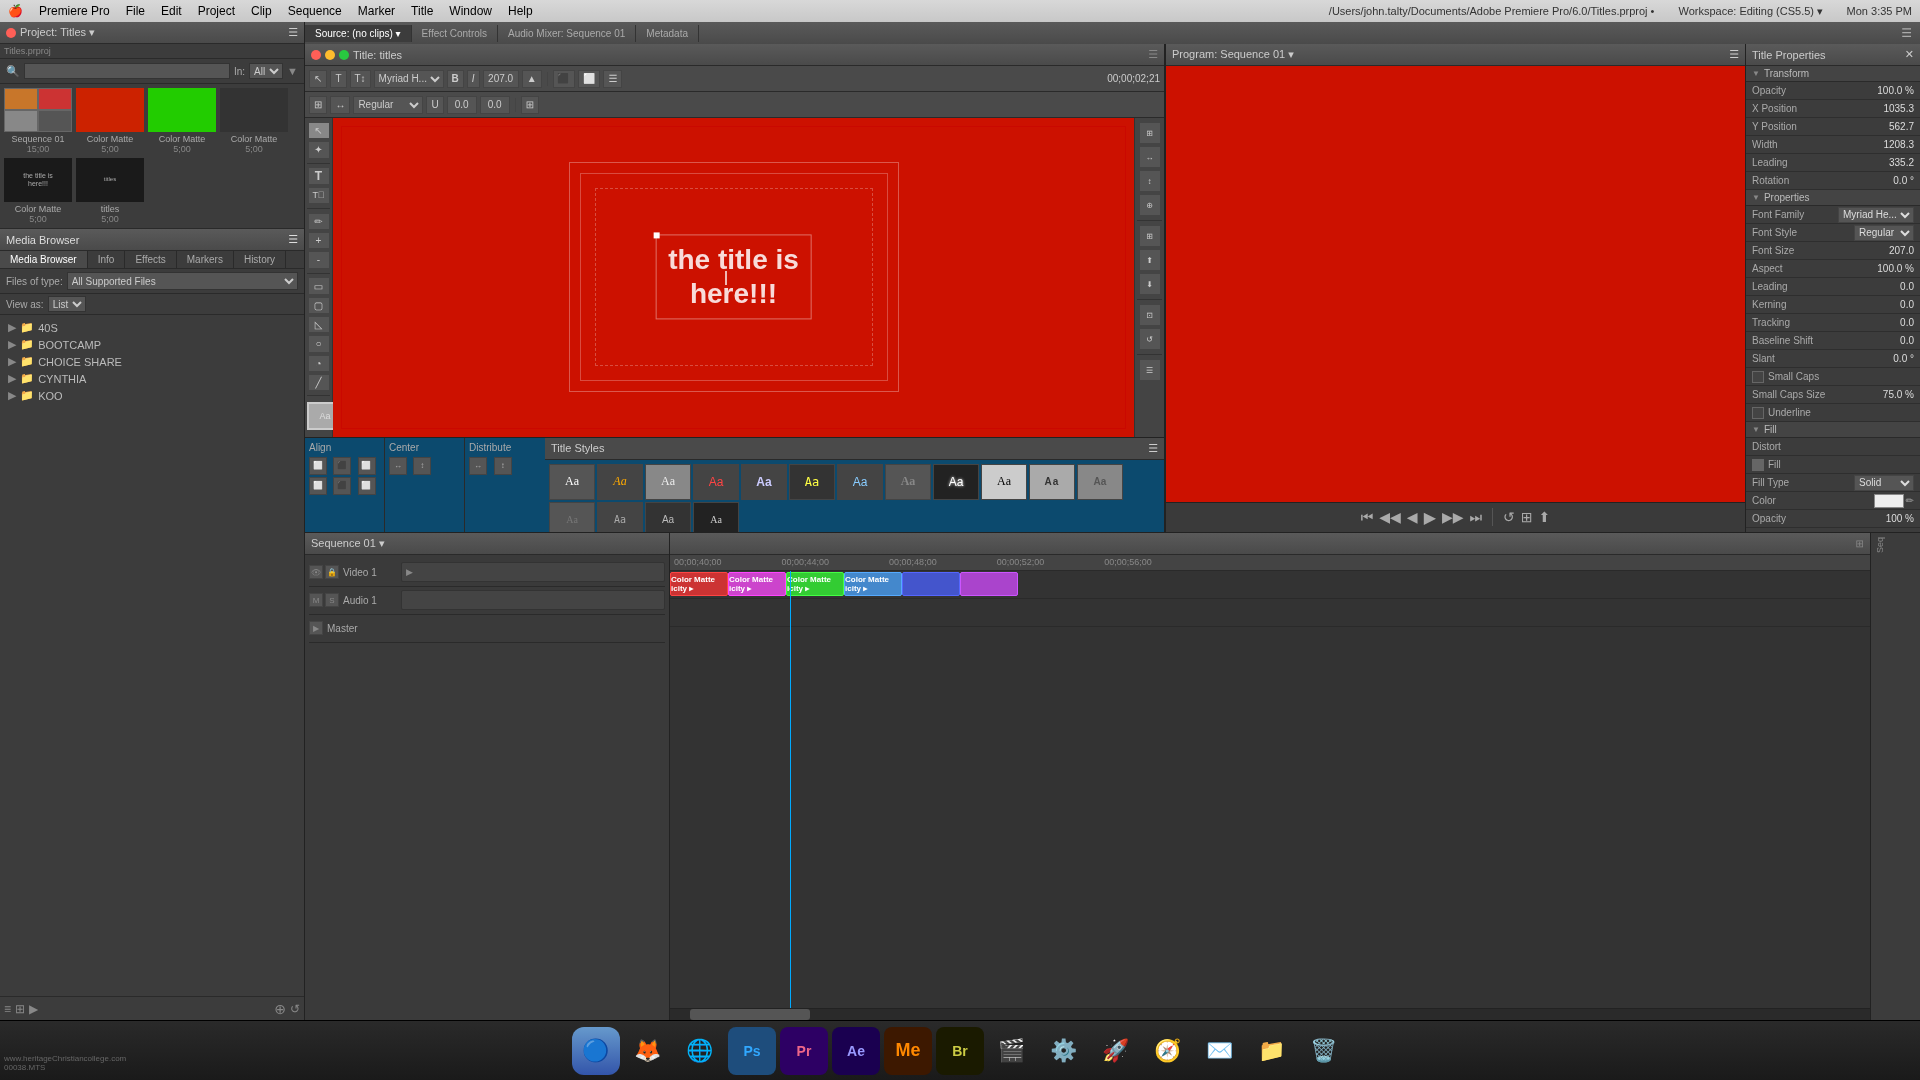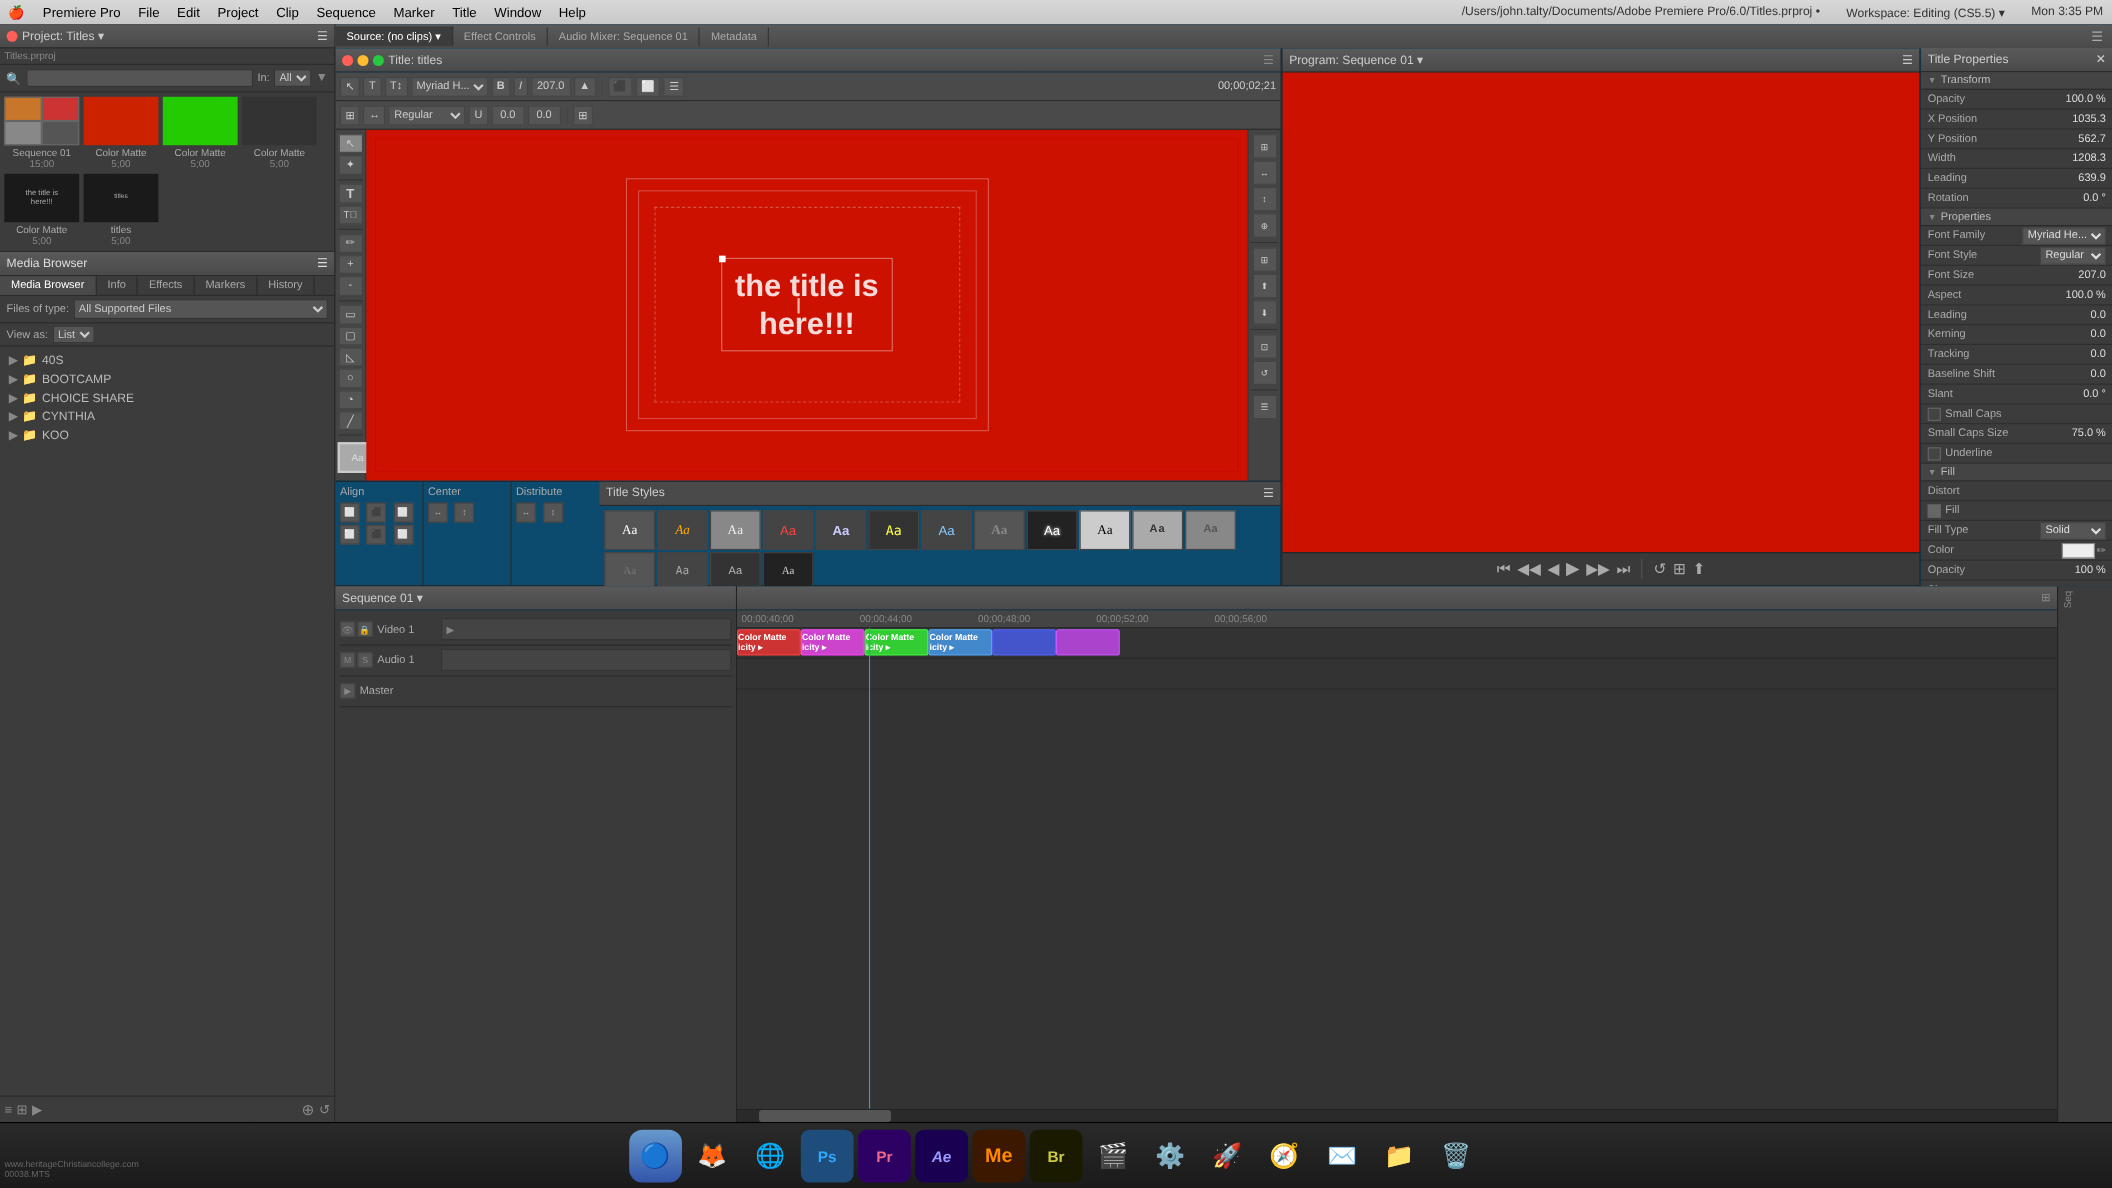--- a/index.html
+++ b/index.html
@@ -1138,21 +1138,21 @@
           <div class="props-row">
             <span class="props-label">Y Position</span>
             <span class="props-value">562.7</span>
           </div>
           <div class="props-row">
             <span class="props-label">Width</span>
             <span class="props-value">1208.3</span>
           </div>
           <div class="props-row">
             <span class="props-label">Leading</span>
-            <span class="props-value">639.9</span>
+            <span class="props-value">335.2</span>
           </div>
           <div class="props-row">
             <span class="props-label">Rotation</span>
             <span class="props-value">0.0 °</span>
           </div>
 
           <div class="props-section-title">
             <span class="triangle">▼</span>
             <span>Properties</span>
           </div>
@@ -1335,21 +1335,21 @@
   </div>
   <div class="dock-item" style="background:transparent;">
     <span style="font-size:22px;">🌐</span>
   </div>
   <div class="dock-item" style="background:#1e4d7c;border-radius:8px;">
     <span style="font-size:14px;font-weight:bold;color:#31a8ff;">Ps</span>
   </div>
   <div class="dock-item" style="background:#2d0064;border-radius:8px;">
     <span style="font-size:14px;font-weight:bold;color:#e68;"> Pr</span>
   </div>
-  <div class="dock-item" style="background:#1a0050;border-radius:8px;font-style:italic;">
+  <div class="dock-item" style="background:#1a0050;border-radius:8px;">
     <span style="font-size:14px;font-weight:bold;color:#9999ff;">Ae</span>
   </div>
   <div class="dock-item" style="background:#3d1800;border-radius:8px;">
     <span style="font-size:18px;font-weight:bold;color:#ff8800;">Me</span>
   </div>
   <div class="dock-item" style="background:#1a1a00;border-radius:8px;">
     <span style="font-size:14px;font-weight:bold;color:#cccc44;">Br</span>
   </div>
   <div class="dock-item" style="background:transparent;">
     <span style="font-size:22px;">🎬</span>

